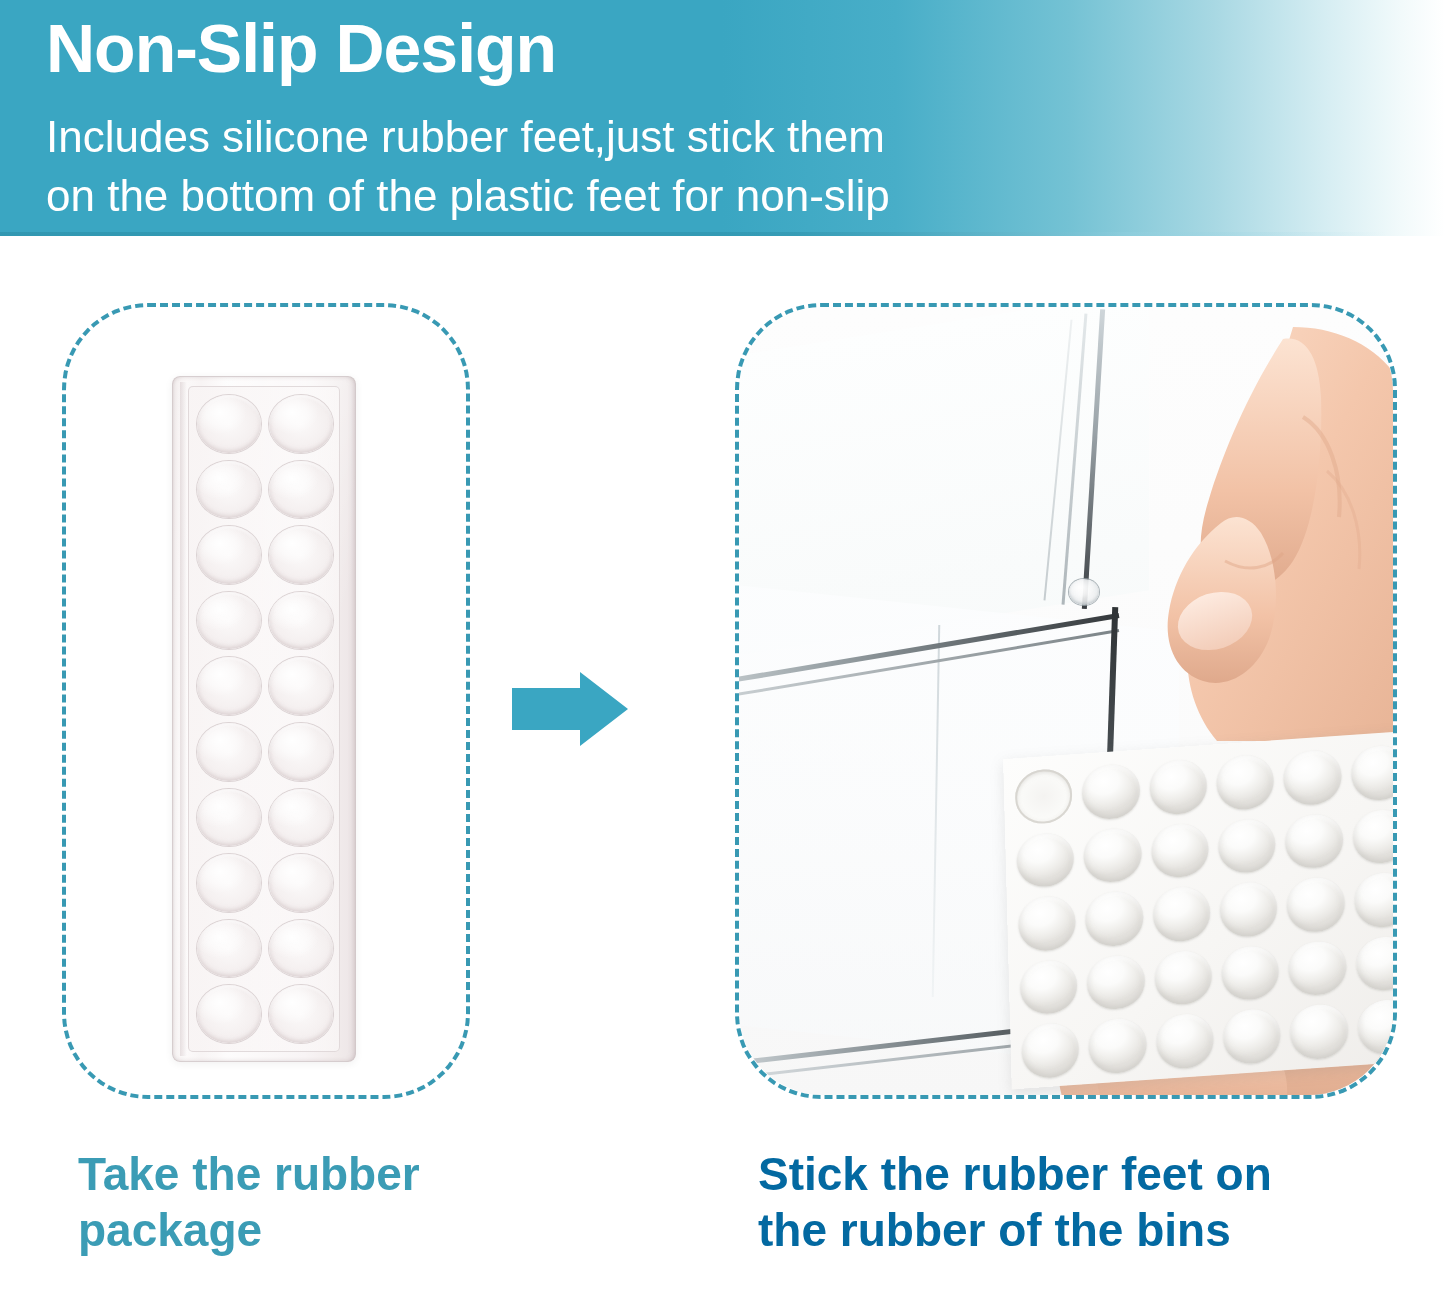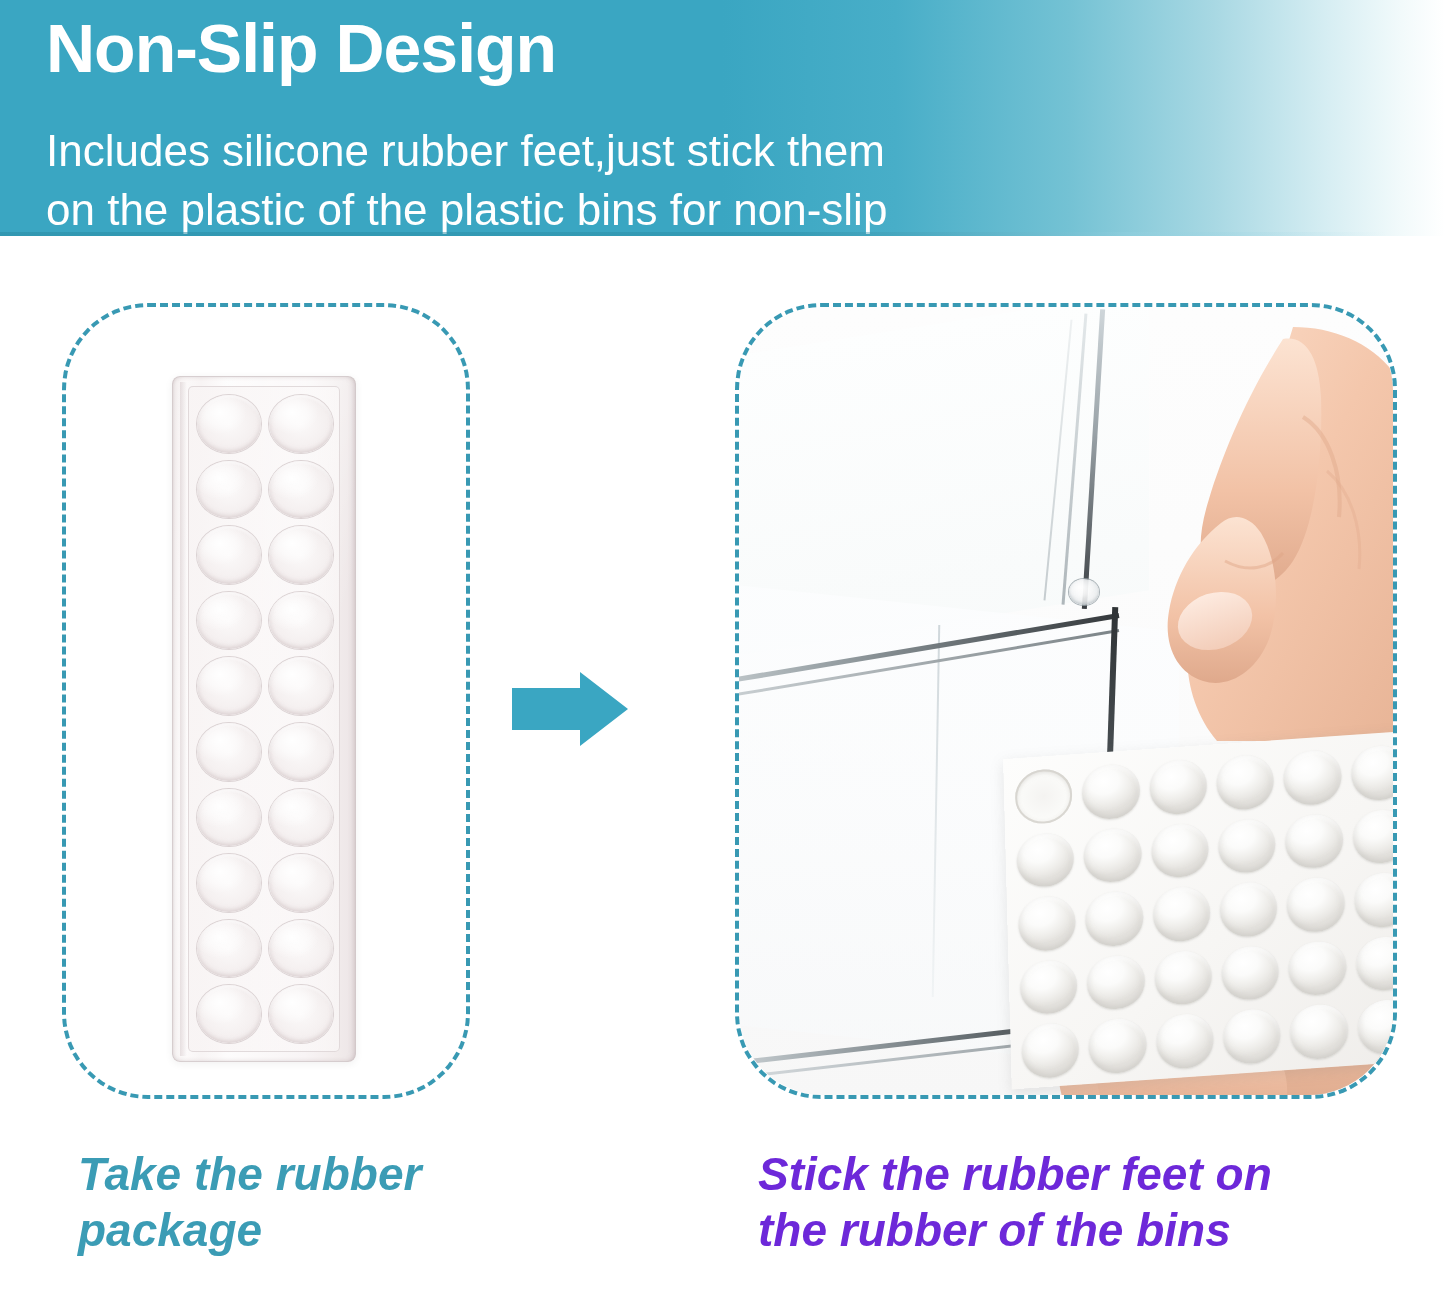--- a/index.html
+++ b/index.html
@@ -65,21 +65,20 @@
   #header-subtitle {
     position: absolute;
     left: 46px;
     top: 108px;
     font-size: 44px;
     font-weight: 400;
     color: #ffffff;
     line-height: 1.33;
     white-space: nowrap;
     font-family: "Liberation Sans", sans-serif;
-    margin-top: 14px;
   }
   #header-subtitle .sub-line { display: block; }
 
   
   .panel {
     position: absolute;
     border: 4px dashed #3899b3;
     border-radius: 86px;
     background: transparent;
   }
@@ -351,32 +350,32 @@
   #caption-left {
     left: 78px;
     top: 1146px;
     width: 430px;
   }
   #caption-right {
     left: 758px;
     top: 1146px;
     width: 640px;
   }
-  .caption .cap-line { display: block; white-space: nowrap; font-style: italic; }
+  .caption .cap-line { display: block; white-space: nowrap; }
 </style>
 </head>
 <body>
 
 <div id="page">
 
   <div id="header-band">
     <div id="header-title" style="color: rgb(255, 255, 255);">Non-Slip Design</div>
     <div id="header-subtitle" style="color: rgb(255, 255, 255);">
       <span class="sub-line">Includes silicone rubber feet,just stick them</span>
-      <span class="sub-line">on the plastic of the plastic bins for non-slip</span>
+      <span class="sub-line">on the bottom of the plastic feet for non-slip</span>
     </div>
   </div>
 
   <div id="panel-left" class="panel" style="border-color: rgb(56, 153, 179); border-style: dashed;"></div>
 
   <div id="blister-strip">
     <div id="feet-grid-clear">
         <div class="foot-clear"></div>
         <div class="foot-clear"></div>
         <div class="foot-clear"></div>
@@ -521,18 +520,18 @@
 
   </div>
 
   <div id="panel-right" class="panel" style="border-color: rgb(56, 153, 179); border-style: dashed;"></div>
 
   <div id="caption-left" class="caption" style="color: rgb(59, 156, 181);">
     <span class="cap-line">Take the rubber</span>
     <span class="cap-line">package</span>
   </div>
 
-  <div id="caption-right" class="caption" style="color: #6d28d9;">
+  <div id="caption-right" class="caption" style="color: #0369a1;">
     <span class="cap-line">Stick the rubber feet on</span>
     <span class="cap-line">the rubber of the bins</span>
   </div>
 
 </div>
 
 </body></html>

